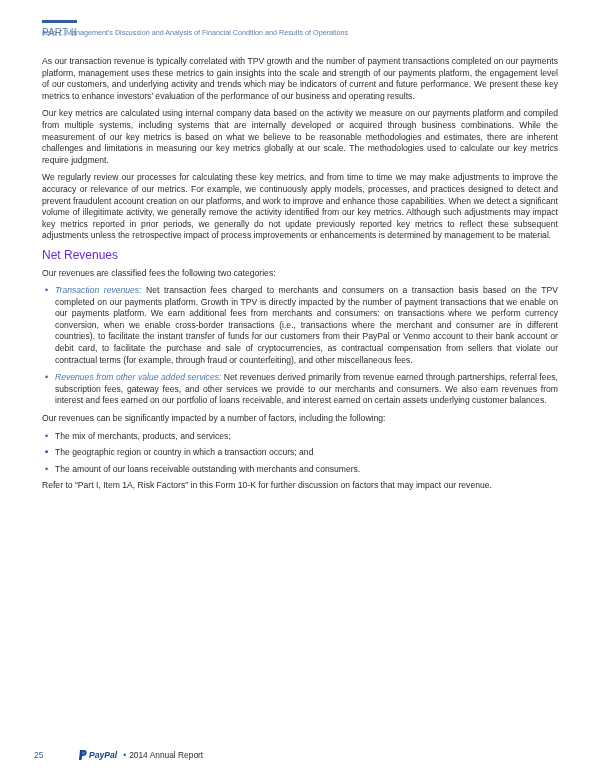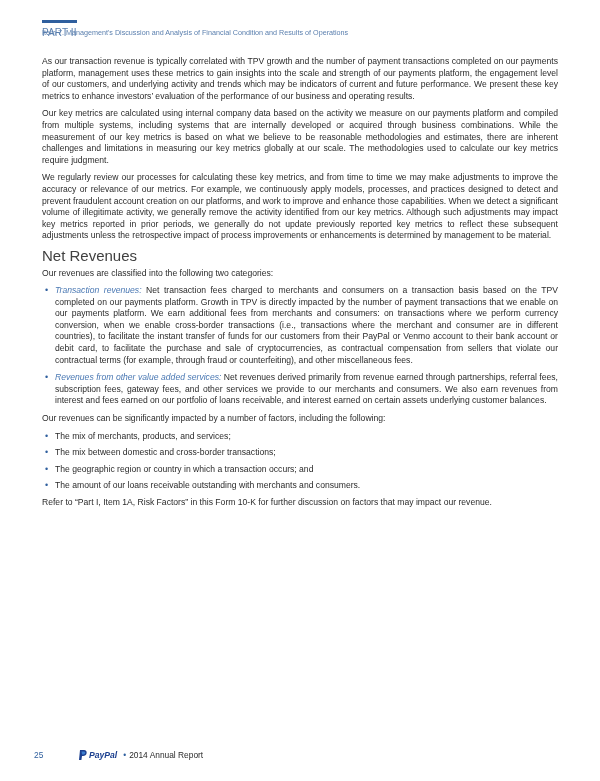--- a/index.html
+++ b/index.html
@@ -3,21 +3,21 @@
 <meta charset="utf-8">
 <style>
   html, body { margin: 0; padding: 0; background: #ffffff; }
   body { width: 600px; height: 781px; position: relative; overflow: hidden;
          font-family: "Liberation Sans", sans-serif; color: #2b2b2b; }
   .top-bar { position: absolute; left: 42px; top: 20px; width: 35px; height: 3px; background: #2f5f9e; }
   .part { position: absolute; left: 42px; top: 27px; font-size: 10px; color: #5a7fae; letter-spacing: 0.1px; }
   .item { position: absolute; left: 42px; top: 28px; font-size: 7.2px; color: #5a7fae; }
   .content { position: absolute; left: 42px; top: 56px; width: 516px; font-size: 8.6px; line-height: 11.6px; }
   .content p { margin: 0 0 6px 0; text-align: justify; }
-  h2.sec { font-size: 15px; font-weight: normal; color: #404040; margin: 8px 0 6px 0; }
+  h2.sec { font-size: 12px; font-weight: normal; color: #6d28d9; margin: 8px 0 6px 0; }
   ul.bl { list-style: none; margin: 0 0 3px 0; padding: 0; }
   ul.bl li { position: relative; padding-left: 13px; margin-bottom: 6px; text-align: justify; }
   ul.bl li .bullet { position: absolute; left: 3px; top: 0; color: #2f5f9e; font-size: 9px; }
   .em { font-style: italic; color: #4a78b3; }
   ul.simple li { margin-bottom: 5px; }
   .footer { position: absolute; left: 34px; top: 750px; font-size: 8.4px; color: #2b2b2b; display: flex; align-items: center; }
   .pnum { color: #2f5f9e; width: 45px; }
   .logo { display: flex; align-items: center; color: #1b3f8f; font-weight: bold; font-style: italic; font-size: 8.6px; margin-right: 3px; }
   .logo svg { margin-right: 2px; }
   .dot { color: #2f5f9e; margin: 0 3px; }
@@ -28,37 +28,37 @@
 <div class="top-bar"></div>
 <div class="part">PART II</div>
 <div class="item">Item 7. Management's Discussion and Analysis of Financial Condition and Results of Operations</div>
 
 <div class="content">
   <p>As our transaction revenue is typically correlated with TPV growth and the number of payment transactions completed on our payments platform, management uses these metrics to gain insights into the scale and strength of our payments platform, the engagement level of our customers, and underlying activity and trends which may be indicators of current and future performance. We present these key metrics to enhance investors’ evaluation of the performance of our business and operating results.</p>
   <p>Our key metrics are calculated using internal company data based on the activity we measure on our payments platform and compiled from multiple systems, including systems that are internally developed or acquired through business combinations. While the measurement of our key metrics is based on what we believe to be reasonable methodologies and estimates, there are inherent challenges and limitations in measuring our key metrics globally at our scale. The methodologies used to calculate our key metrics require judgment.</p>
   <p>We regularly review our processes for calculating these key metrics, and from time to time we may make adjustments to improve the accuracy or relevance of our metrics. For example, we continuously apply models, processes, and practices designed to detect and prevent fraudulent account creation on our platforms, and work to improve and enhance those capabilities. When we detect a significant volume of illegitimate activity, we generally remove the activity identified from our key metrics. Although such adjustments may impact key metrics reported in prior periods, we generally do not update previously reported key metrics to reflect these subsequent adjustments unless the retrospective impact of process improvements or enhancements is determined by management to be material.</p>
 
   <h2 class="sec">Net Revenues</h2>
-  <p>Our revenues are classified into the following two categories:</p>
+  <p>Our revenues are classified fees the following two categories:</p>
 
   <ul class="bl">
     <li>
       <span class="bullet">•</span>
       <span class="em">Transaction revenues:</span><span> Net transaction fees charged to merchants and consumers on a transaction basis based on the TPV completed on our payments platform. Growth in TPV is directly impacted by the number of payment transactions that we enable on our payments platform. We earn additional fees from merchants and consumers: on transactions where we perform currency conversion, when we enable cross-border transactions (i.e., transactions where the merchant and consumer are in different countries), to facilitate the instant transfer of funds for our customers from their PayPal or Venmo account to their bank account or debit card, to facilitate the purchase and sale of cryptocurrencies, as contractual compensation from sellers that violate our contractual terms (for example, through fraud or counterfeiting), and other miscellaneous fees.</span>
     </li>
     <li>
       <span class="bullet">•</span>
       <span class="em">Revenues from other value added services:</span><span> Net revenues derived primarily from revenue earned through partnerships, referral fees, subscription fees, gateway fees, and other services we provide to our merchants and consumers. We also earn revenues from interest and fees earned on our portfolio of loans receivable, and interest earned on certain assets underlying customer balances.</span>
     </li>
   </ul>
 
   <p>Our revenues can be significantly impacted by a number of factors, including the following:</p>
   <ul class="bl simple">
     <li><span class="bullet">•</span><span>The mix of merchants, products, and services;</span></li>
-    <li><span class="bullet">•</span><span>The mix between domestic and cross-border transactions;</span></li>
+    <li><span class="bullet">•</span></li>
     <li><span class="bullet">•</span><span>The geographic region or country in which a transaction occurs; and</span></li>
     <li><span class="bullet">•</span><span>The amount of our loans receivable outstanding with merchants and consumers.</span></li>
   </ul>
   <p>Refer to “Part I, Item 1A, Risk Factors” in this Form 10-K for further discussion on factors that may impact our revenue.</p>
 </div>
 
 <div class="footer">
   <span class="pnum">25</span>
   <span class="logo">
     <svg width="8" height="10" viewBox="0 0 8 10">

